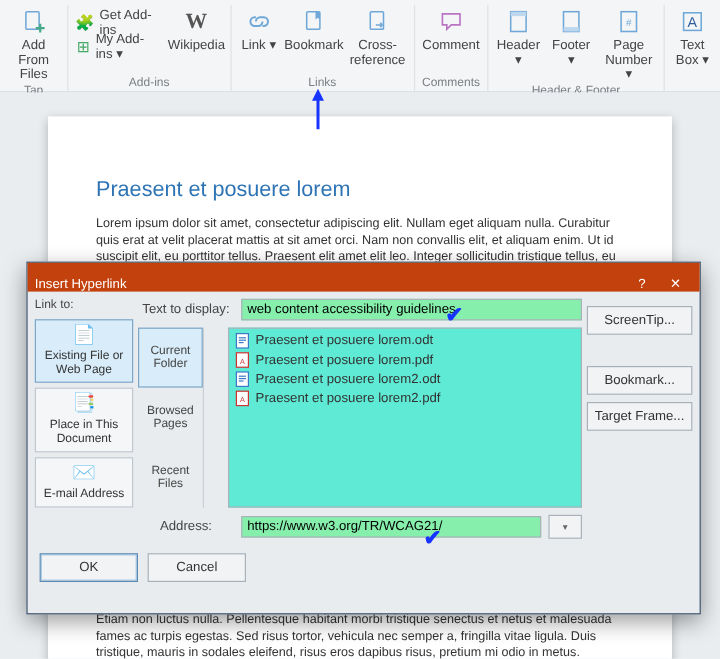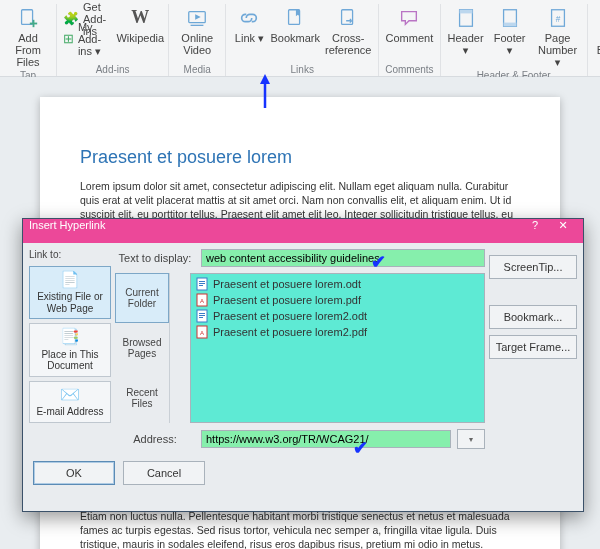--- a/index.html
+++ b/index.html
@@ -101,24 +101,24 @@
   .dialog {
     position: absolute;
     left: 22px; top: 218px;
     width: 560px;
     background: #e9ecef;
     border: 1px solid #3b5169;
     box-shadow: 0 6px 18px rgba(0,0,0,.4);
     font-size: 11px;
   }
   .titlebar {
-    background: #ec4899;
+    background: #c2410c;
     color: #fff;
     display: flex;
-    align-items: flex-start;
+    align-items: flex-end;
     height: 24px;
     padding: 0 6px;
   }
   .titlebar .title { flex: 1; }
   .titlebar .tbtn { width: 28px; text-align: center; cursor: default; }
   .dlg-body {
     display: flex;
     padding: 6px;
     gap: 4px;
   }
@@ -268,35 +268,20 @@
         </div>
       </div>
       <div class="ribbon-item">
         <div class="ribbon-icon" style="font-family:serif;color:#555;font-weight:bold">W</div>
         <span>Wikipedia</span>
       </div>
     </div>
     <div class="ribbon-group-label">Add-ins</div>
   </div>
 
-  <div class="ribbon-group">
-    <div class="ribbon-group-items">
-      <div class="ribbon-item">
-        <div class="ribbon-icon">
-          <svg viewBox="0 0 24 24">
-              <rect x="3" y="5" width="18" height="12" rx="1" fill="none" stroke="#6ca7d6" stroke-width="1.4"></rect>
-              <polygon points="10,8 16,11 10,14" fill="#6ca7d6"></polygon>
-              <line x1="5" y1="20" x2="19" y2="20" stroke="#6fa8d8" stroke-width="1.4"></line>
-            </svg>
-        </div>
-        <span>Online Video</span>
-      </div>
-    </div>
-    <div class="ribbon-group-label">Media</div>
-  </div>
 
   <div class="ribbon-group">
     <div class="ribbon-group-items">
       <div class="ribbon-item" style="width:34px">
         <div class="ribbon-icon">
           <svg viewBox="0 0 24 24">
               <path d="M9 12a4 4 0 0 1 4-4h3a4 4 0 1 1 0 8h-1" fill="none" stroke="#6fa8d8" stroke-width="1.8"></path>
               <path d="M15 12a4 4 0 0 1-4 4H8a4 4 0 1 1 0-8h1" fill="none" stroke="#6fa8d8" stroke-width="1.8"></path>
             </svg>
         </div>

